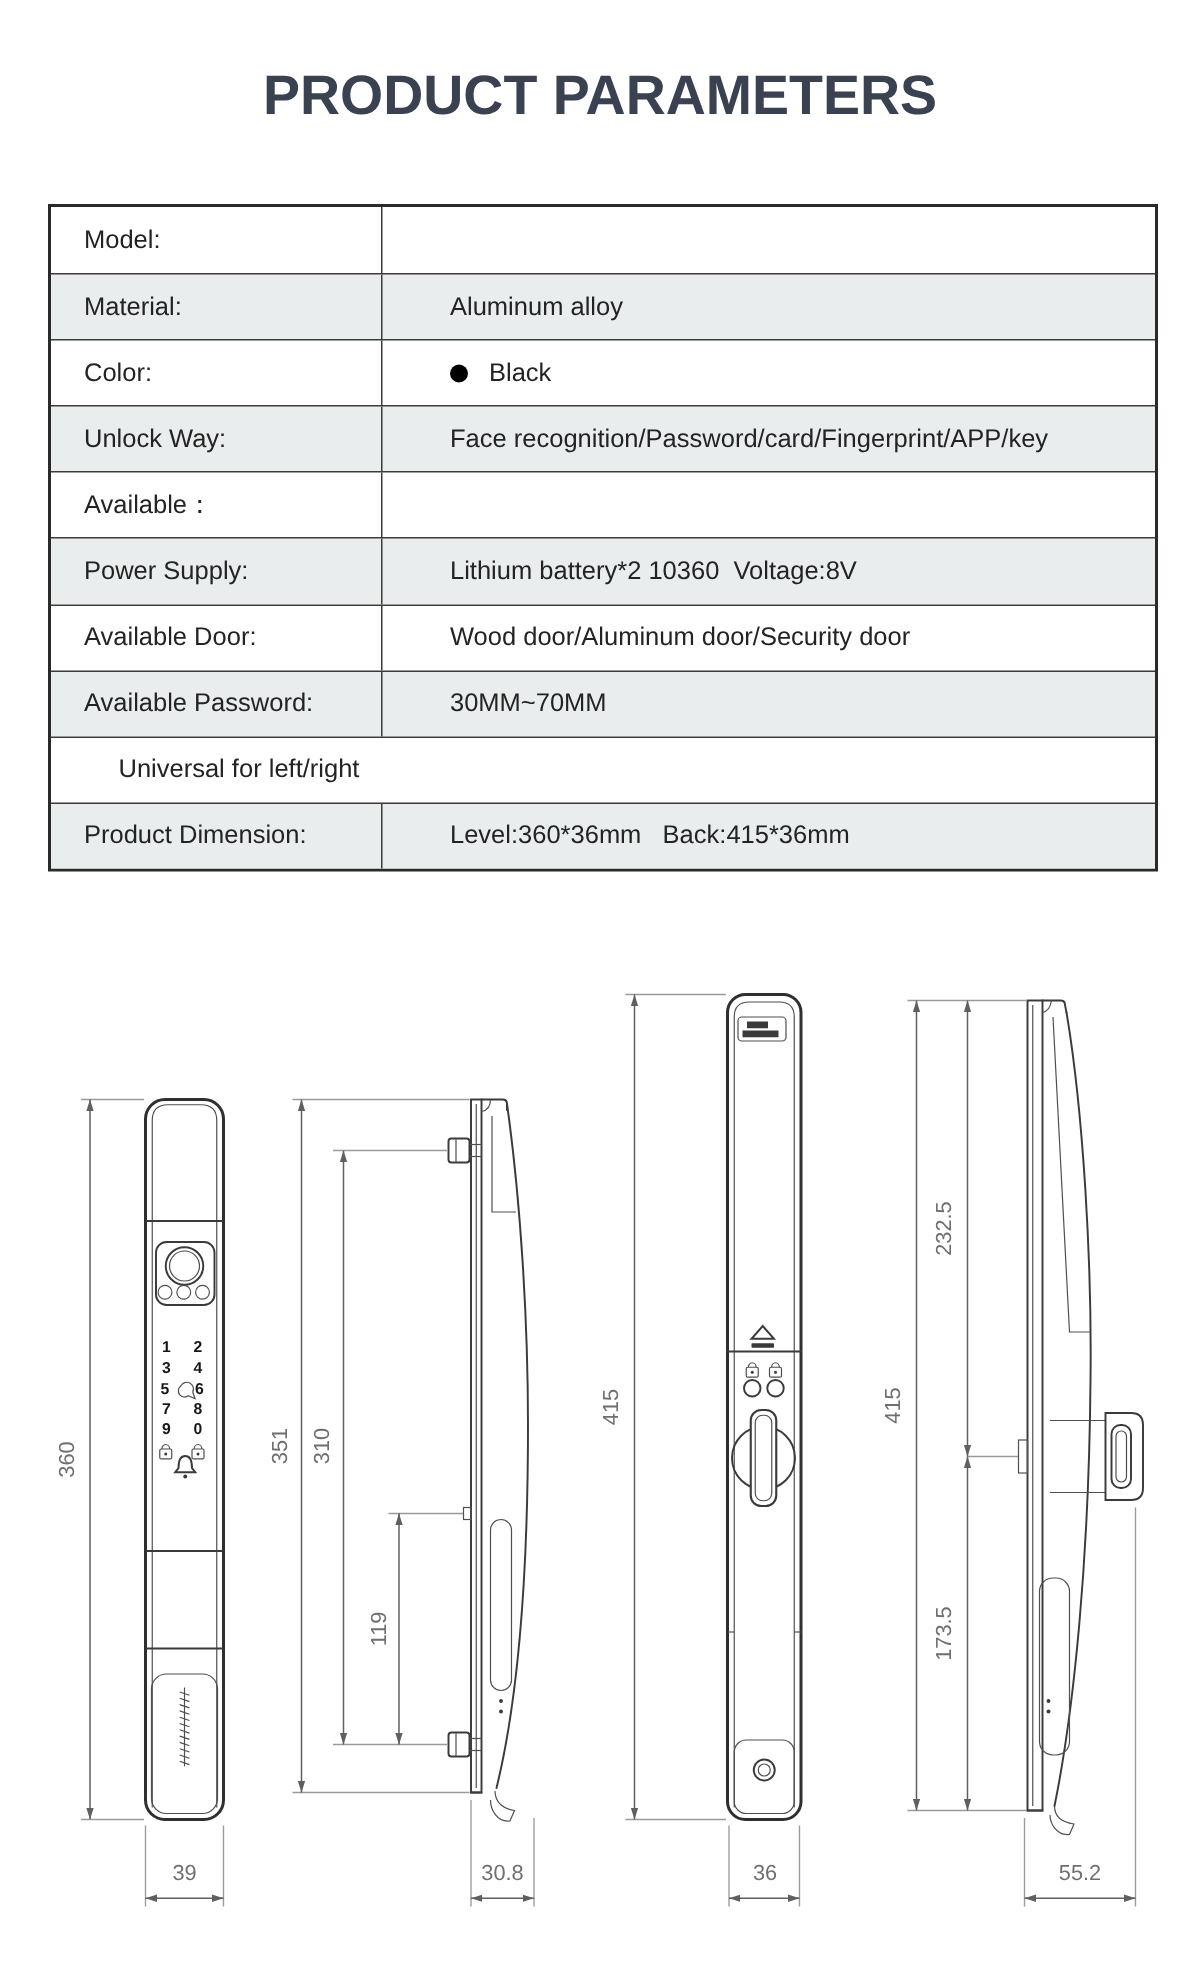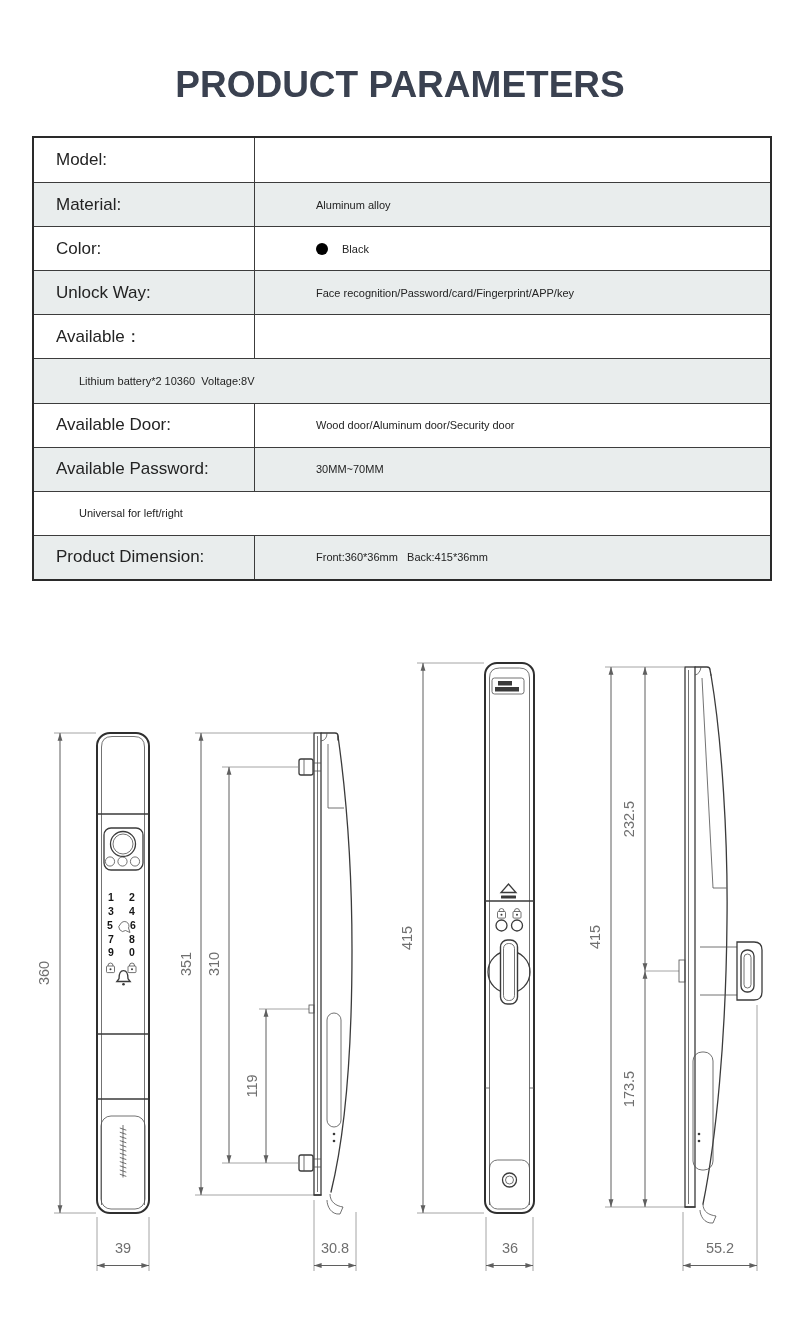--- a/index.html
+++ b/index.html
@@ -1,31 +1,31 @@
 <!DOCTYPE html>
 <html><head>
 <meta charset="utf-8">
 <style>
   html,body{margin:0;padding:0;background:#ffffff;}
   body{width:800px;height:1319px;position:relative;font-family:"Liberation Sans",sans-serif;overflow:hidden;}
   .page{position:absolute;inset:0;background:#fff;}
 
-  .title{position:absolute;left:0;top:64px;width:800px;text-align:center;
+  .title{position:absolute;left:0;top:43px;width:800px;text-align:center;
          font-size:37px;font-weight:700;letter-spacing:0px;color:#3a4150;}
 
   .spec-table{position:absolute;left:32px;top:136px;width:740px;
               border:2px solid #2a2a2a;box-sizing:border-box;background:#fff;}
-  .spec-row{display:flex;height:44.1px;box-sizing:border-box;border-top:1.5px solid #3c3c3c;gap:16px;}
+  .spec-row{display:flex;height:44.1px;box-sizing:border-box;border-top:1.5px solid #3c3c3c;}
   .spec-row:first-child{border-top:none;}
   .spec-row:nth-child(even){background:#e9eded;}
   .cell-label{width:221px;box-sizing:border-box;border-right:1.5px solid #3c3c3c;
               display:flex;align-items:center;padding-left:22px;
               font-size:17px;color:#232323;}
   .cell-value{flex:1;display:flex;align-items:center;padding-left:45px;
-              font-size:11px;color:#232323;white-space:pre-wrap;}
+              font-size:17px;color:#232323;white-space:pre-wrap;}
   .swatch-dot{width:12px;height:12px;border-radius:50%;background:#000;margin-right:14px;flex:0 0 auto;}
 
   .drawings{position:absolute;left:0;top:620px;width:800px;height:699px;}
 
   .ln  {stroke:#3b3b3b;fill:none;stroke-width:1.3;stroke-linecap:round;}
   .ln2 {stroke:#2f2f2f;fill:none;stroke-width:2;}
   .ln0 {stroke:#4f4f4f;fill:none;stroke-width:0.8;}
   .dl  {stroke:#5f5f5f;fill:none;stroke-width:1;}
   .xl  {stroke:#9a9a9a;fill:none;stroke-width:0.9;}
   .dt  {font-size:14.5px;fill:#6f6f6f;}
@@ -56,36 +56,37 @@
       </div>
     </div>
     <div class="spec-row">
       <div class="cell-label">Unlock Way:</div>
       <div class="cell-value">Face recognition/Password/card/Fingerprint/APP/key</div>
     </div>
     <div class="spec-row">
       <div class="cell-label">Available：</div>
     </div>
     <div class="spec-row">
+      <div class="cell-label">Power Supply:</div>
       <div class="cell-value">Lithium battery*2 10360  Voltage:8V</div>
     </div>
     <div class="spec-row">
       <div class="cell-label">Available Door:</div>
       <div class="cell-value">Wood door/Aluminum door/Security door</div>
     </div>
     <div class="spec-row">
       <div class="cell-label">Available Password:</div>
       <div class="cell-value">30MM~70MM</div>
     </div>
     <div class="spec-row">
       <div class="cell-value">Universal for left/right</div>
     </div>
     <div class="spec-row">
       <div class="cell-label">Product Dimension:</div>
-      <div class="cell-value">Front:360*36mm   Back:415*36mm</div>
+      <div class="cell-value">Level:360*36mm   Back:415*36mm</div>
     </div>
   </div>
 
   <svg class="drawings" viewBox="0 0 800 699" xmlns="http://www.w3.org/2000/svg">
     <defs>
       <marker id="ah" viewBox="0 0 10 7" refX="8.5" refY="3.5" markerWidth="9" markerHeight="7" orient="auto-start-reverse">
         <path d="M0,0.8 L8.5,3.5 L0,6.2 z" fill="#5f5f5f"></path>
       </marker>
     </defs>
 

